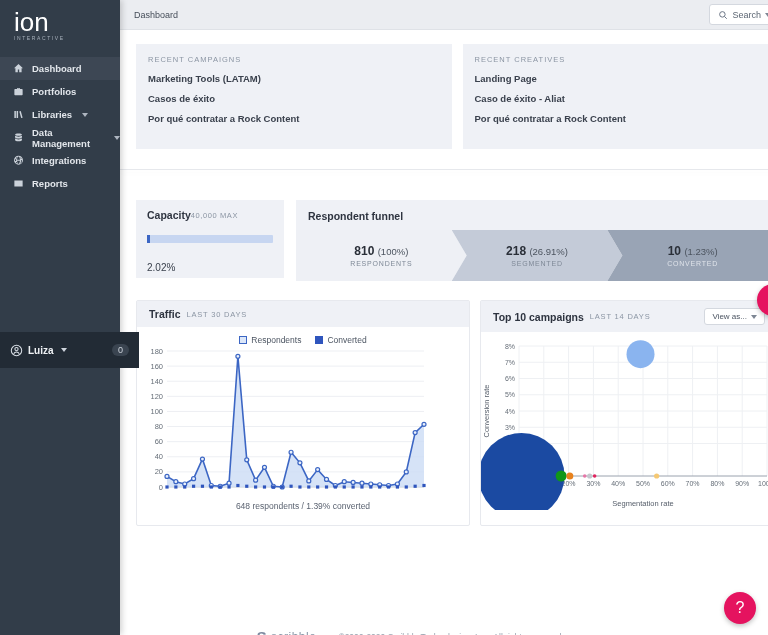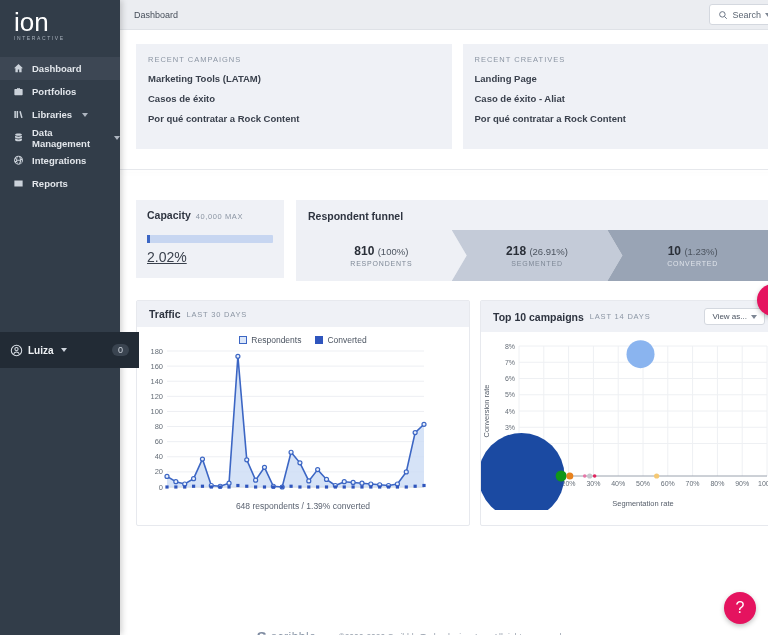--- a/index.html
+++ b/index.html
@@ -37,26 +37,26 @@
   .cards-row { display:flex; gap:11px; padding:14px 16px 0 16px; }
   .rcard { flex:1; background:#eff1f6; padding:11px 12px; height:105px; }
   .rcard-label { font-size:7.5px; letter-spacing:1px; color:#8b95a3; font-weight:400; }
   .rcard-item { font-size:9.5px; font-weight:700; color:#3a414d; margin-top:9px; cursor:pointer; }
   .rcard-link { font-size:9.5px; color:#4d82d6; margin-top:9px; cursor:pointer; }
 
   .divider { margin-top:20px; height:1px; background:#e6e8ec; box-shadow:0 3px 5px rgba(40,50,70,.05); }
 
   .stats-row { display:flex; gap:12px; padding:30px 16px 0 16px; }
   .capacity-card { width:148px; min-width:148px; background:#eff1f6; padding:9px 11px; height:78px; }
-  .cap-head { display:flex; align-items:flex-end; gap:5px; }
+  .cap-head { display:flex; align-items:center; }
   .cap-title { font-size:10.5px; font-weight:700; color:#2e3440; }
   .cap-max { font-size:7.5px; letter-spacing:.6px; color:#8b95a3; }
   .cap-track { margin-top:14px; height:8px; background:#c7d6f1; border-radius:1px; position:relative; cursor:default; }
   .cap-fill { position:absolute; left:0; top:0; bottom:0; background:#3c66c4; }
-  .cap-pct { font-size:14px; color:#3a414d; margin-top:6px;text-decoration:underline; }
+  .cap-pct { font-size:10px; color:#3a414d; margin-top:19px; }
 
   .funnel-card { flex:1;border-radius:31px; }
   .funnel-head { background:#eff1f6; padding:6px 12px; }
   .funnel-title { font-size:10.5px; font-weight:700; color:#2e3440; }
   .funnel-body { display:flex; height:51px; margin-top:0; }
   .stage { flex:1; display:flex; flex-direction:column; justify-content:center; align-items:center; position:relative; }
   .stage1 { clip-path:polygon(0 0, calc(100% - 15px) 0, 100% 50%, calc(100% - 15px) 100%, 0 100%); }
   .stage2 { margin-left:-15px; clip-path:polygon(0 0, calc(100% - 15px) 0, 100% 50%, calc(100% - 15px) 100%, 0 100%, 15px 50%); }
   .stage3 { margin-left:-15px; clip-path:polygon(0 0, 100% 0, 100% 100%, 0 100%, 15px 50%); }
   .stage-value { font-size:12px; font-weight:700; color:#2a2f38; }

